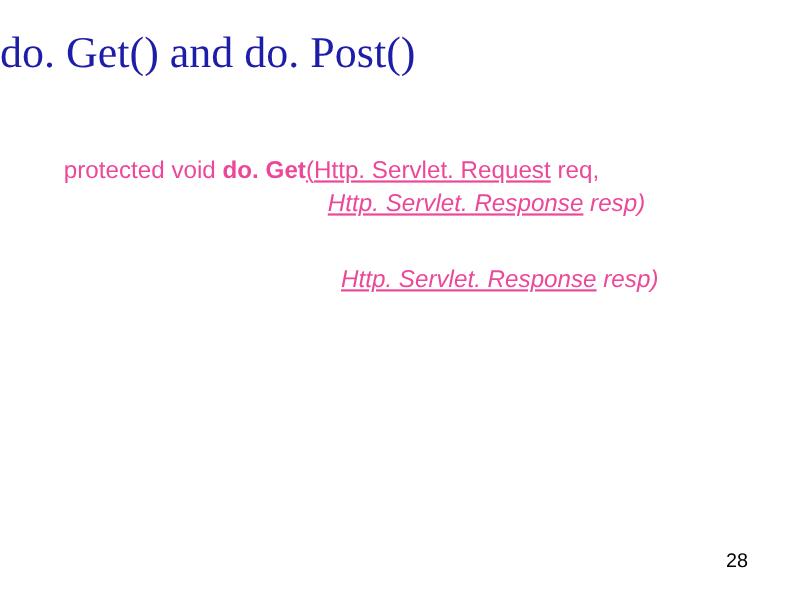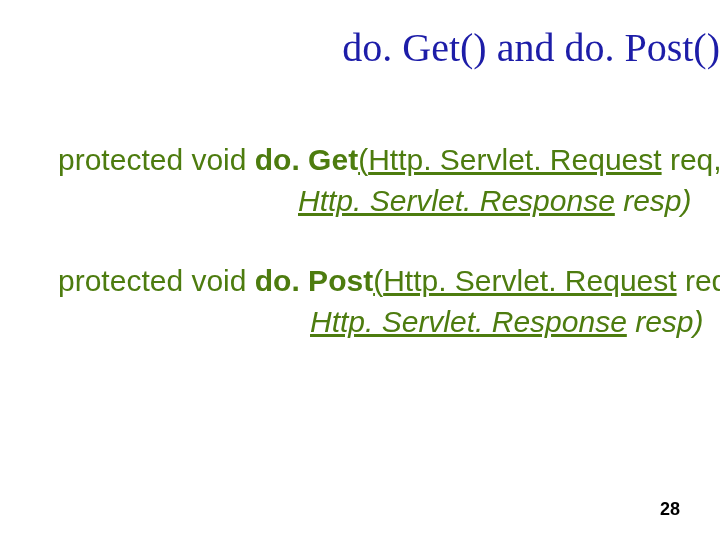--- a/index.html
+++ b/index.html
@@ -16,35 +16,34 @@
     position: relative;
     width: 720px;
     height: 540px;
     box-sizing: border-box;
   }
   .title {
     position: absolute;
     top: 24px;
     left: 0;
     width: 100%;
-    text-align: right;
+    text-align: left;
     font-size: 40px;
     color: #1d1da8;
     font-weight: normal;
   }
   .body {
     position: absolute;
     top: 140px;
     left: 58px;
     right: 40px;
     font-family: Arial, Helvetica, sans-serif;
-    font-size: 30px;
+    font-size: 22px;
     line-height: 1.35;
-    color: #4d7c0f;
-    text-align: right;
+    color: #ec4899;
   }
   .sig {
     margin-bottom: 40px;
   }
   .sig .line {
     white-space: nowrap;
   }
   .sig .line2 {
     padding-left: 240px;
     font-style: italic;
@@ -58,21 +57,20 @@
   .u {
     text-decoration: underline;
   }
   .pagenum {
     font-family: Arial, Helvetica, sans-serif;
     position: absolute;
     bottom: 20px;
     right: 40px;
     font-size: 18px;
     color: #000;
-    font-weight: bold;
   }
 </style>
 </head>
 <body>
 
 <div class="slide">
 
   <div class="title">do. Get() and do. Post()</div>
 
   <div class="body">
@@ -80,23 +78,20 @@
     <div class="sig get">
       <div class="line">
         <span>protected void </span><span class="kw-bold">do. Get</span><span class="u">(</span><span class="u">Http. Servlet. Request</span><span> req,</span>
       </div>
       <div class="line line2">
         <span class="u"> </span><span class="u">Http. Servlet. Response</span><span> resp)</span>
       </div>
     </div>
 
     <div class="sig post">
-      <div class="line">
-        <span>protected void </span><span class="kw-bold">do. Post</span><span class="u">(</span><span class="u">Http. Servlet. Request</span><span> req,</span>
-      </div>
       <div class="line line2">
         <span class="u"> </span><span class="u">Http. Servlet. Response</span><span> resp)</span>
       </div>
     </div>
 
   </div>
 
   <div class="pagenum">28</div>
 
 </div>

